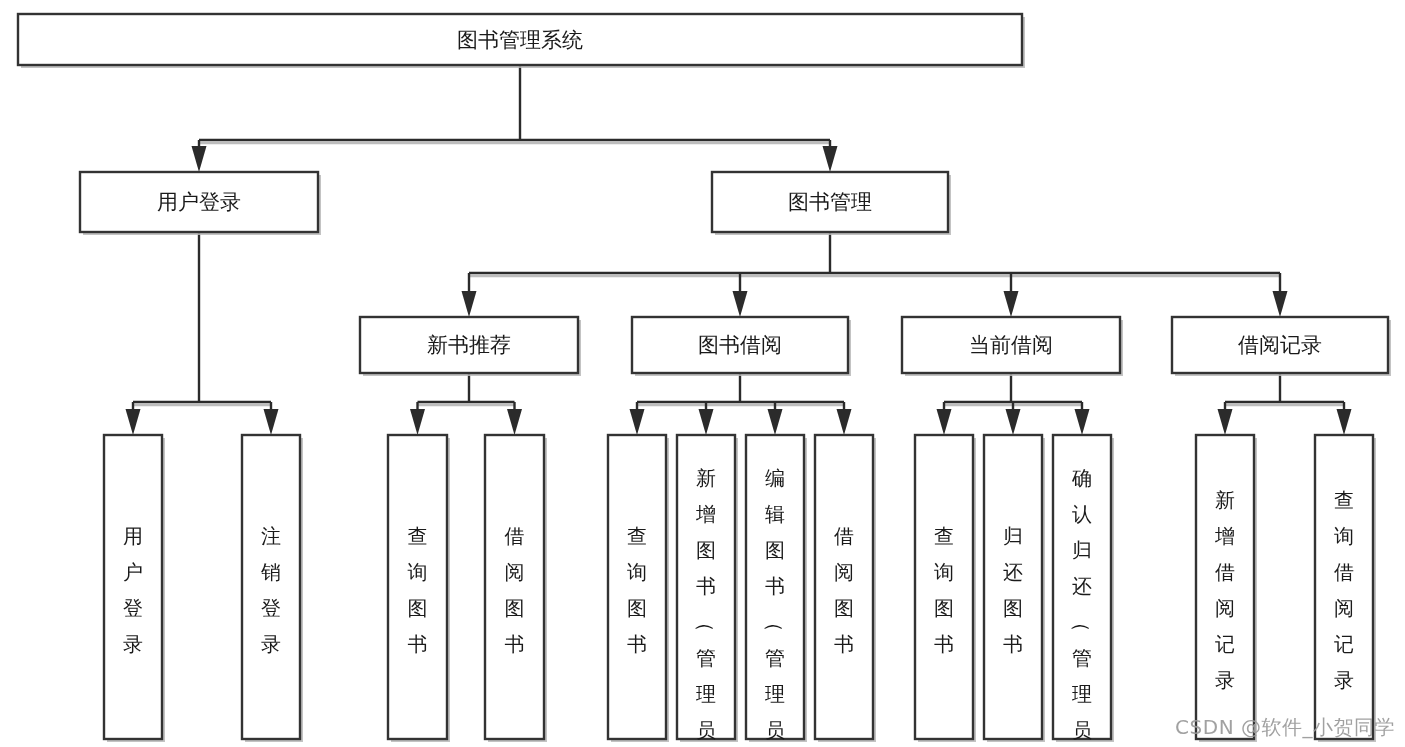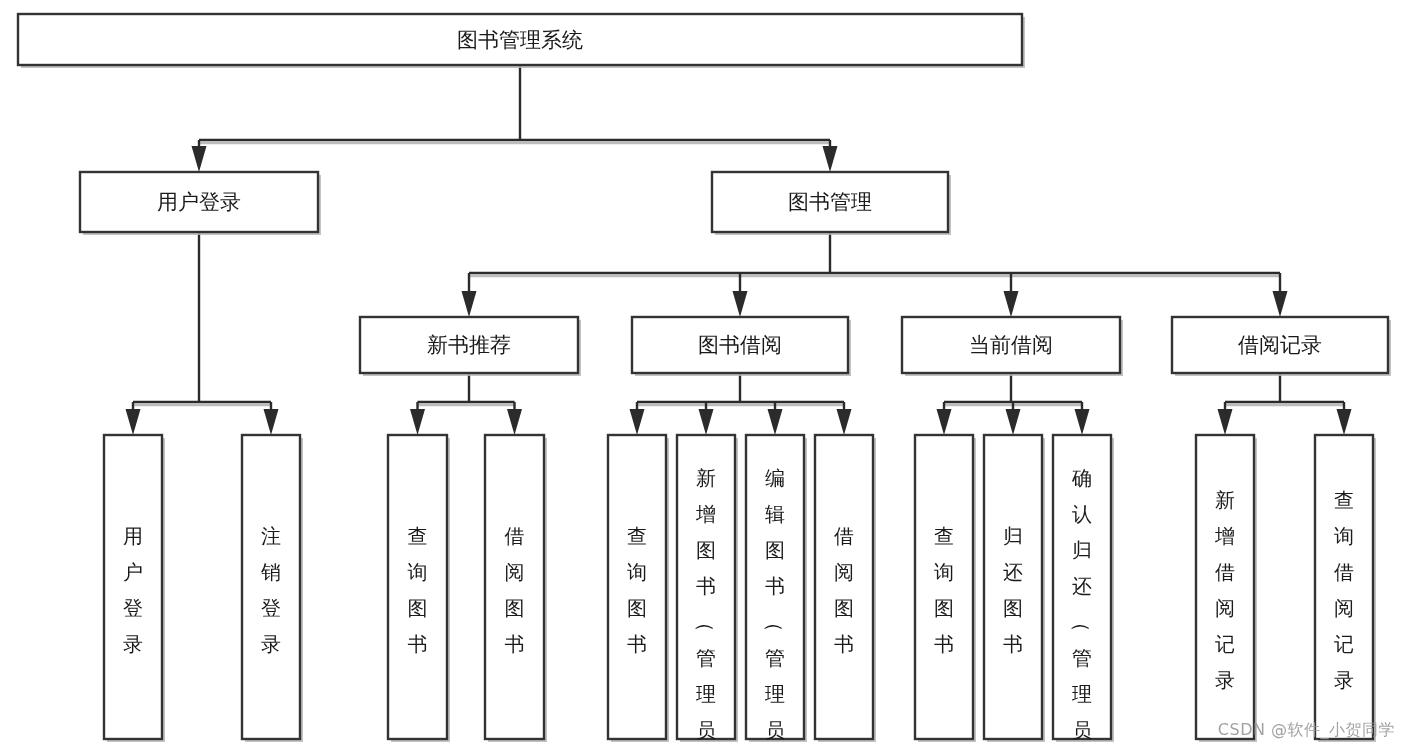--- a/index.html
+++ b/index.html
@@ -62,21 +62,21 @@
     fill: #1a1a1a;
     font-family: "DejaVu Sans", "Liberation Sans", sans-serif;
     font-size: 20px;
     text-anchor: middle;
   }
   .watermark {
     position: absolute;
     right: 10px;
     bottom: 6px;
     font-family: "DejaVu Sans", "Liberation Sans", sans-serif;
-    font-size: 16px;
+    font-size: 20px;
     color: #9a9a9a;
     opacity: 0.92;
     white-space: nowrap;
     letter-spacing: 0.5px;
     pointer-events: none;
   }
 </style>
 </head>
 <body>
 

